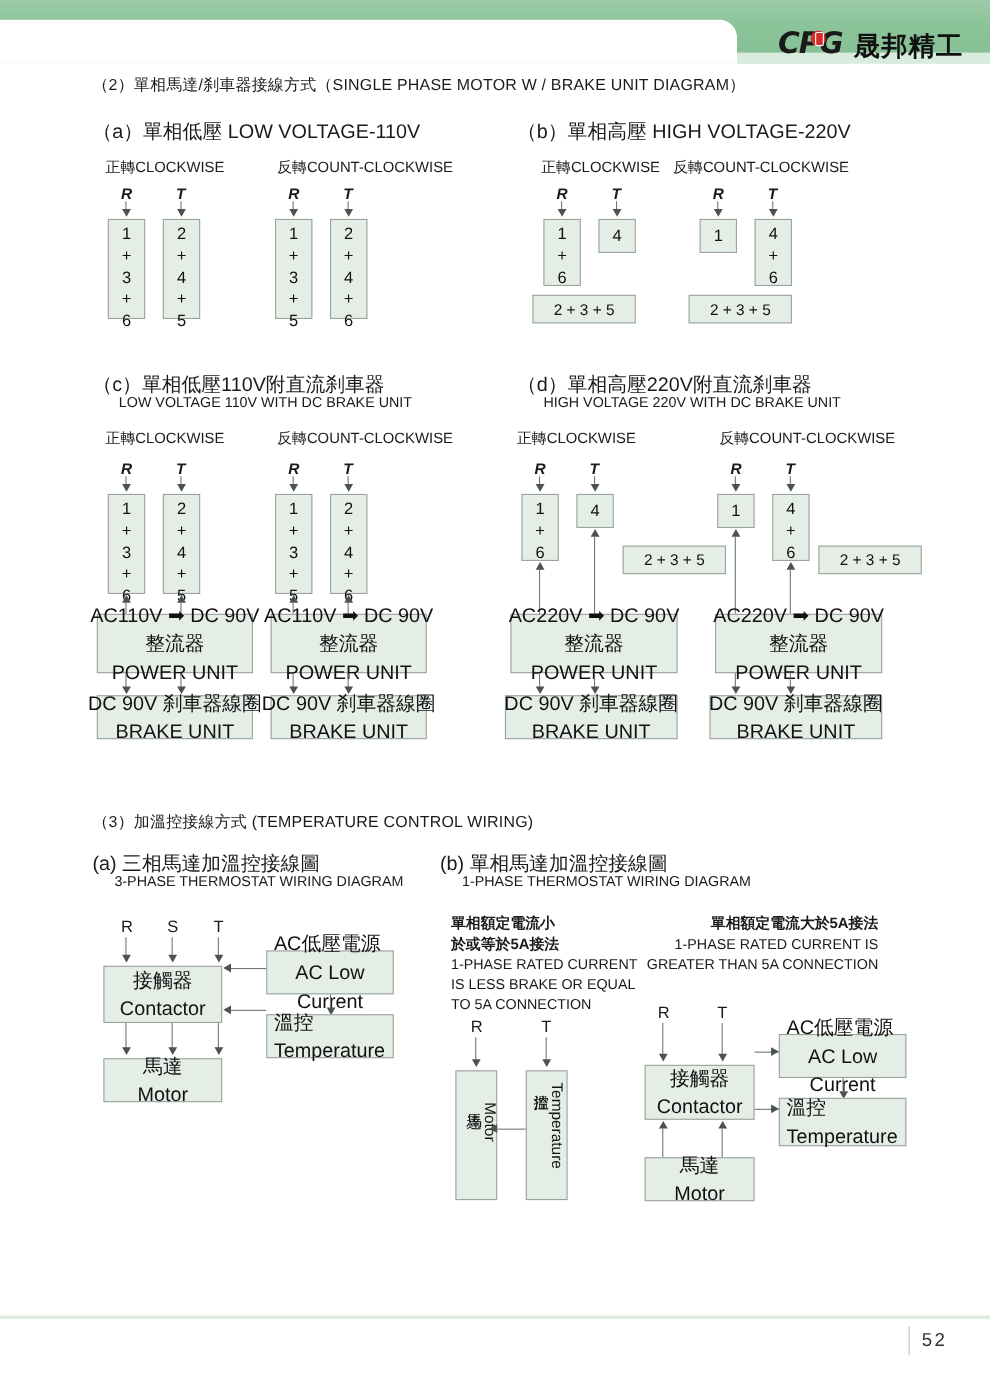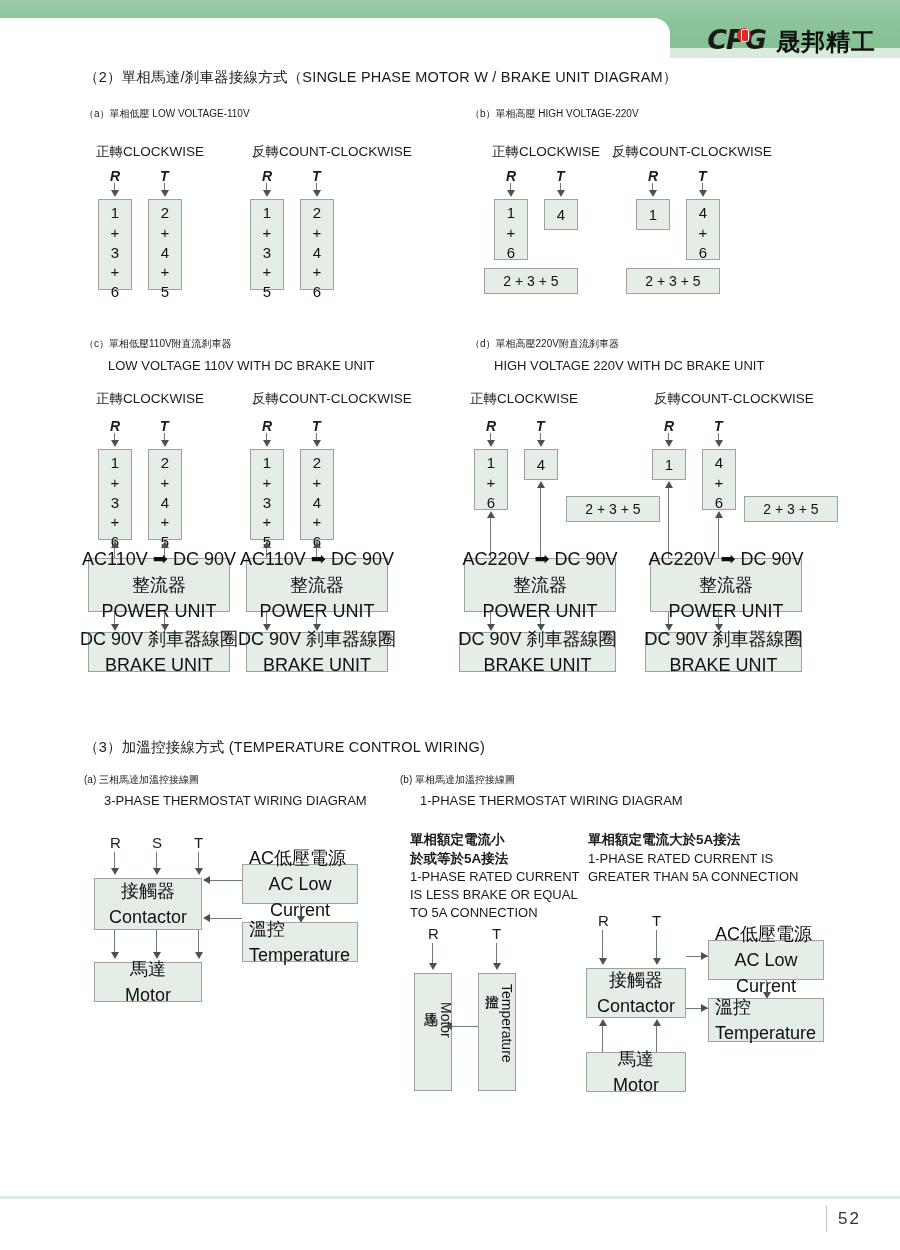--- a/index.html
+++ b/index.html
@@ -46,21 +46,21 @@
     width:6px; height:11px;
     border:1.5px solid #fff; border-radius:2px;
   }
   .logo-cn{
     font-family:"DejaVu Sans",sans-serif;
     font-weight:bold; font-size:24px; color:#111; letter-spacing:1px;
   }
 
   
   .sec-title{ position:absolute; font-size:14.5px; letter-spacing:.2px; white-space:nowrap;}
-  .sub-head{ position:absolute; font-size:10px; white-space:nowrap;}
+  .sub-head{ position:absolute; font-size:18px; white-space:nowrap;}
   .eng-line{ position:absolute; font-size:13px; white-space:nowrap;}
   .rot-head{ position:absolute; font-size:13.5px; white-space:nowrap;}
 
   
   .box{
     position:absolute;
     background:#e4eee6;
     border:1px solid #9aa39c;
     display:flex; flex-direction:column;
     align-items:center; justify-content:center;
@@ -401,21 +401,21 @@
   <div class="vtext" style="left:6px; top:28px;">馬達</div>
   <div class="vtext" style="left:20px; top:28px;">Motor</div>
 </div>
 <div class="box" style="left:478px; top:973px; width:38px; height:118px;">
   <div class="vtext" style="left:3px; top:10px;">溫控</div>
   <div class="vtext" style="left:17px; top:10px;">Temperature</div>
 </div>
 <div class="hline" style="left:452px; top:1026px; width:26px;"></div>
 <div class="ar-left" style="left:445px; top:1022px;"></div>
 
-<div class="multi-line" style="left:588px; top:831px;">
+<div class="multi-line" style="left:588px; top:831px;text-align:right;">
   <div class="cn">單相額定電流大於5A接法</div>
   <div>1-PHASE RATED CURRENT IS</div>
   <div>GREATER THAN 5A CONNECTION</div>
 </div>
 <div class="plain-term" style="left:598px; top:912px;">R</div>
 <div class="vline" style="left:602px; top:930px; height:30px;"></div>
 <div class="ar-down" style="left:599px; top:958px;"></div>
 <div class="plain-term" style="left:652px; top:912px;">T</div>
 <div class="vline" style="left:656px; top:930px; height:30px;"></div>
 <div class="ar-down" style="left:653px; top:958px;"></div>

